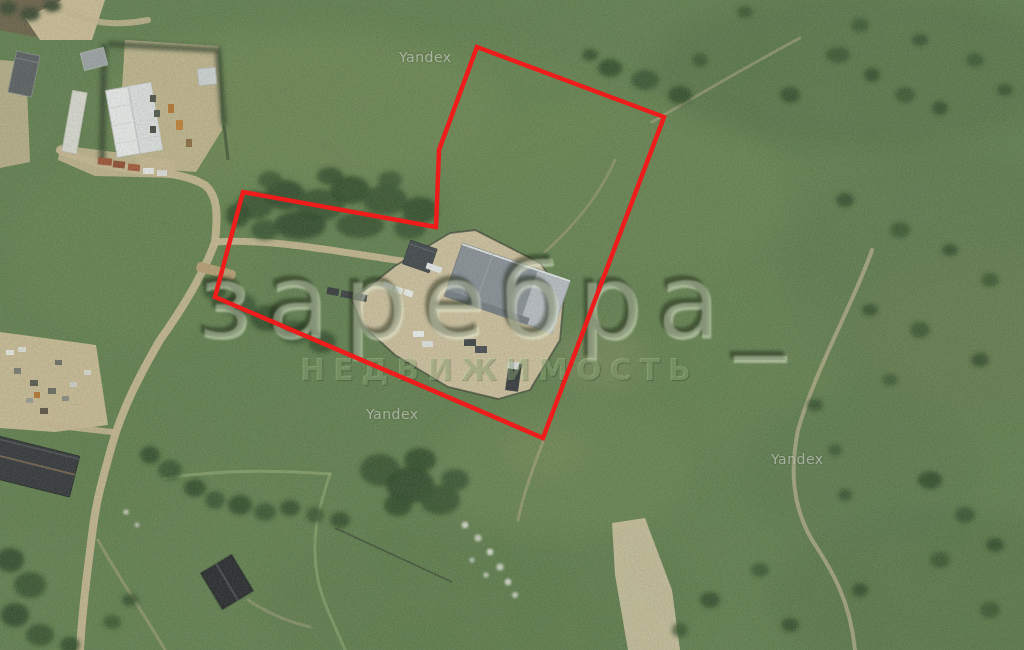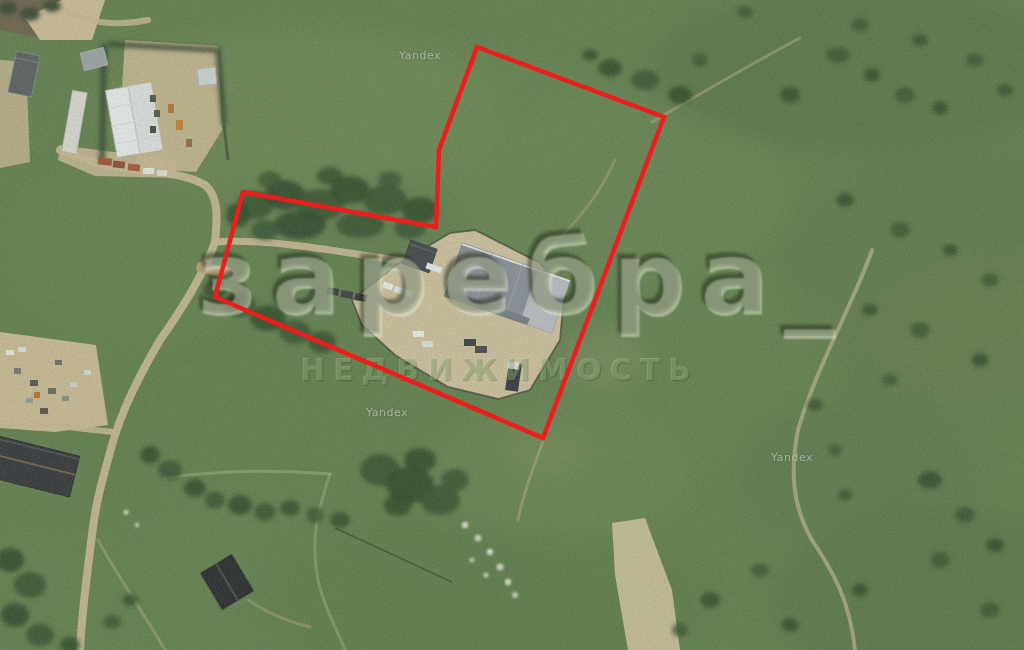--- a/index.html
+++ b/index.html
@@ -1,29 +1,29 @@
 <!DOCTYPE html>
 <html><head>
 <meta charset="utf-8">
 <style>
   html,body{margin:0;padding:0;background:#222;}
   #stage{position:relative;width:1024px;height:650px;overflow:hidden;
          font-family:"DejaVu Sans","Liberation Sans",sans-serif;}
   #stage svg{position:absolute;left:0;top:0;display:block;}
-  .wm-brand{position:absolute;left:196px;top:220px;width:700px;
-    font-size:103px;font-weight:bold;letter-spacing:14px;line-height:1.1;
+  .wm-brand{position:absolute;left:196px;top:244px;width:700px;
+    font-size:103px;font-weight:normal;letter-spacing:14px;line-height:1.1;
     color:rgba(60,72,48,0.16);
     text-shadow:2px 3px 2px rgba(228,236,212,0.50), -2px -2px 3px rgba(22,30,14,0.42);
     white-space:nowrap;z-index:4;pointer-events:none;}
   .wm-sub{position:absolute;left:300px;top:352px;
     font-size:30px;font-weight:bold;letter-spacing:8px;
     color:rgba(200,228,172,0.30);
     text-shadow:1px 1px 1px rgba(20,30,12,0.25);
     white-space:nowrap;z-index:4;pointer-events:none;}
-  .wm-yandex{position:absolute;font-size:11px;letter-spacing:0.5px;
+  .wm-yandex{position:absolute;font-size:14px;letter-spacing:0.5px;
     color:rgba(232,234,228,0.55);text-shadow:0 0 2px rgba(45,55,35,0.45);
     z-index:3;pointer-events:none;}
   #overlay{z-index:6;}
 </style>
 </head>
 <body>
 
 <div id="stage">
 
 <svg width="1024" height="650" viewBox="0 0 1024 650">

